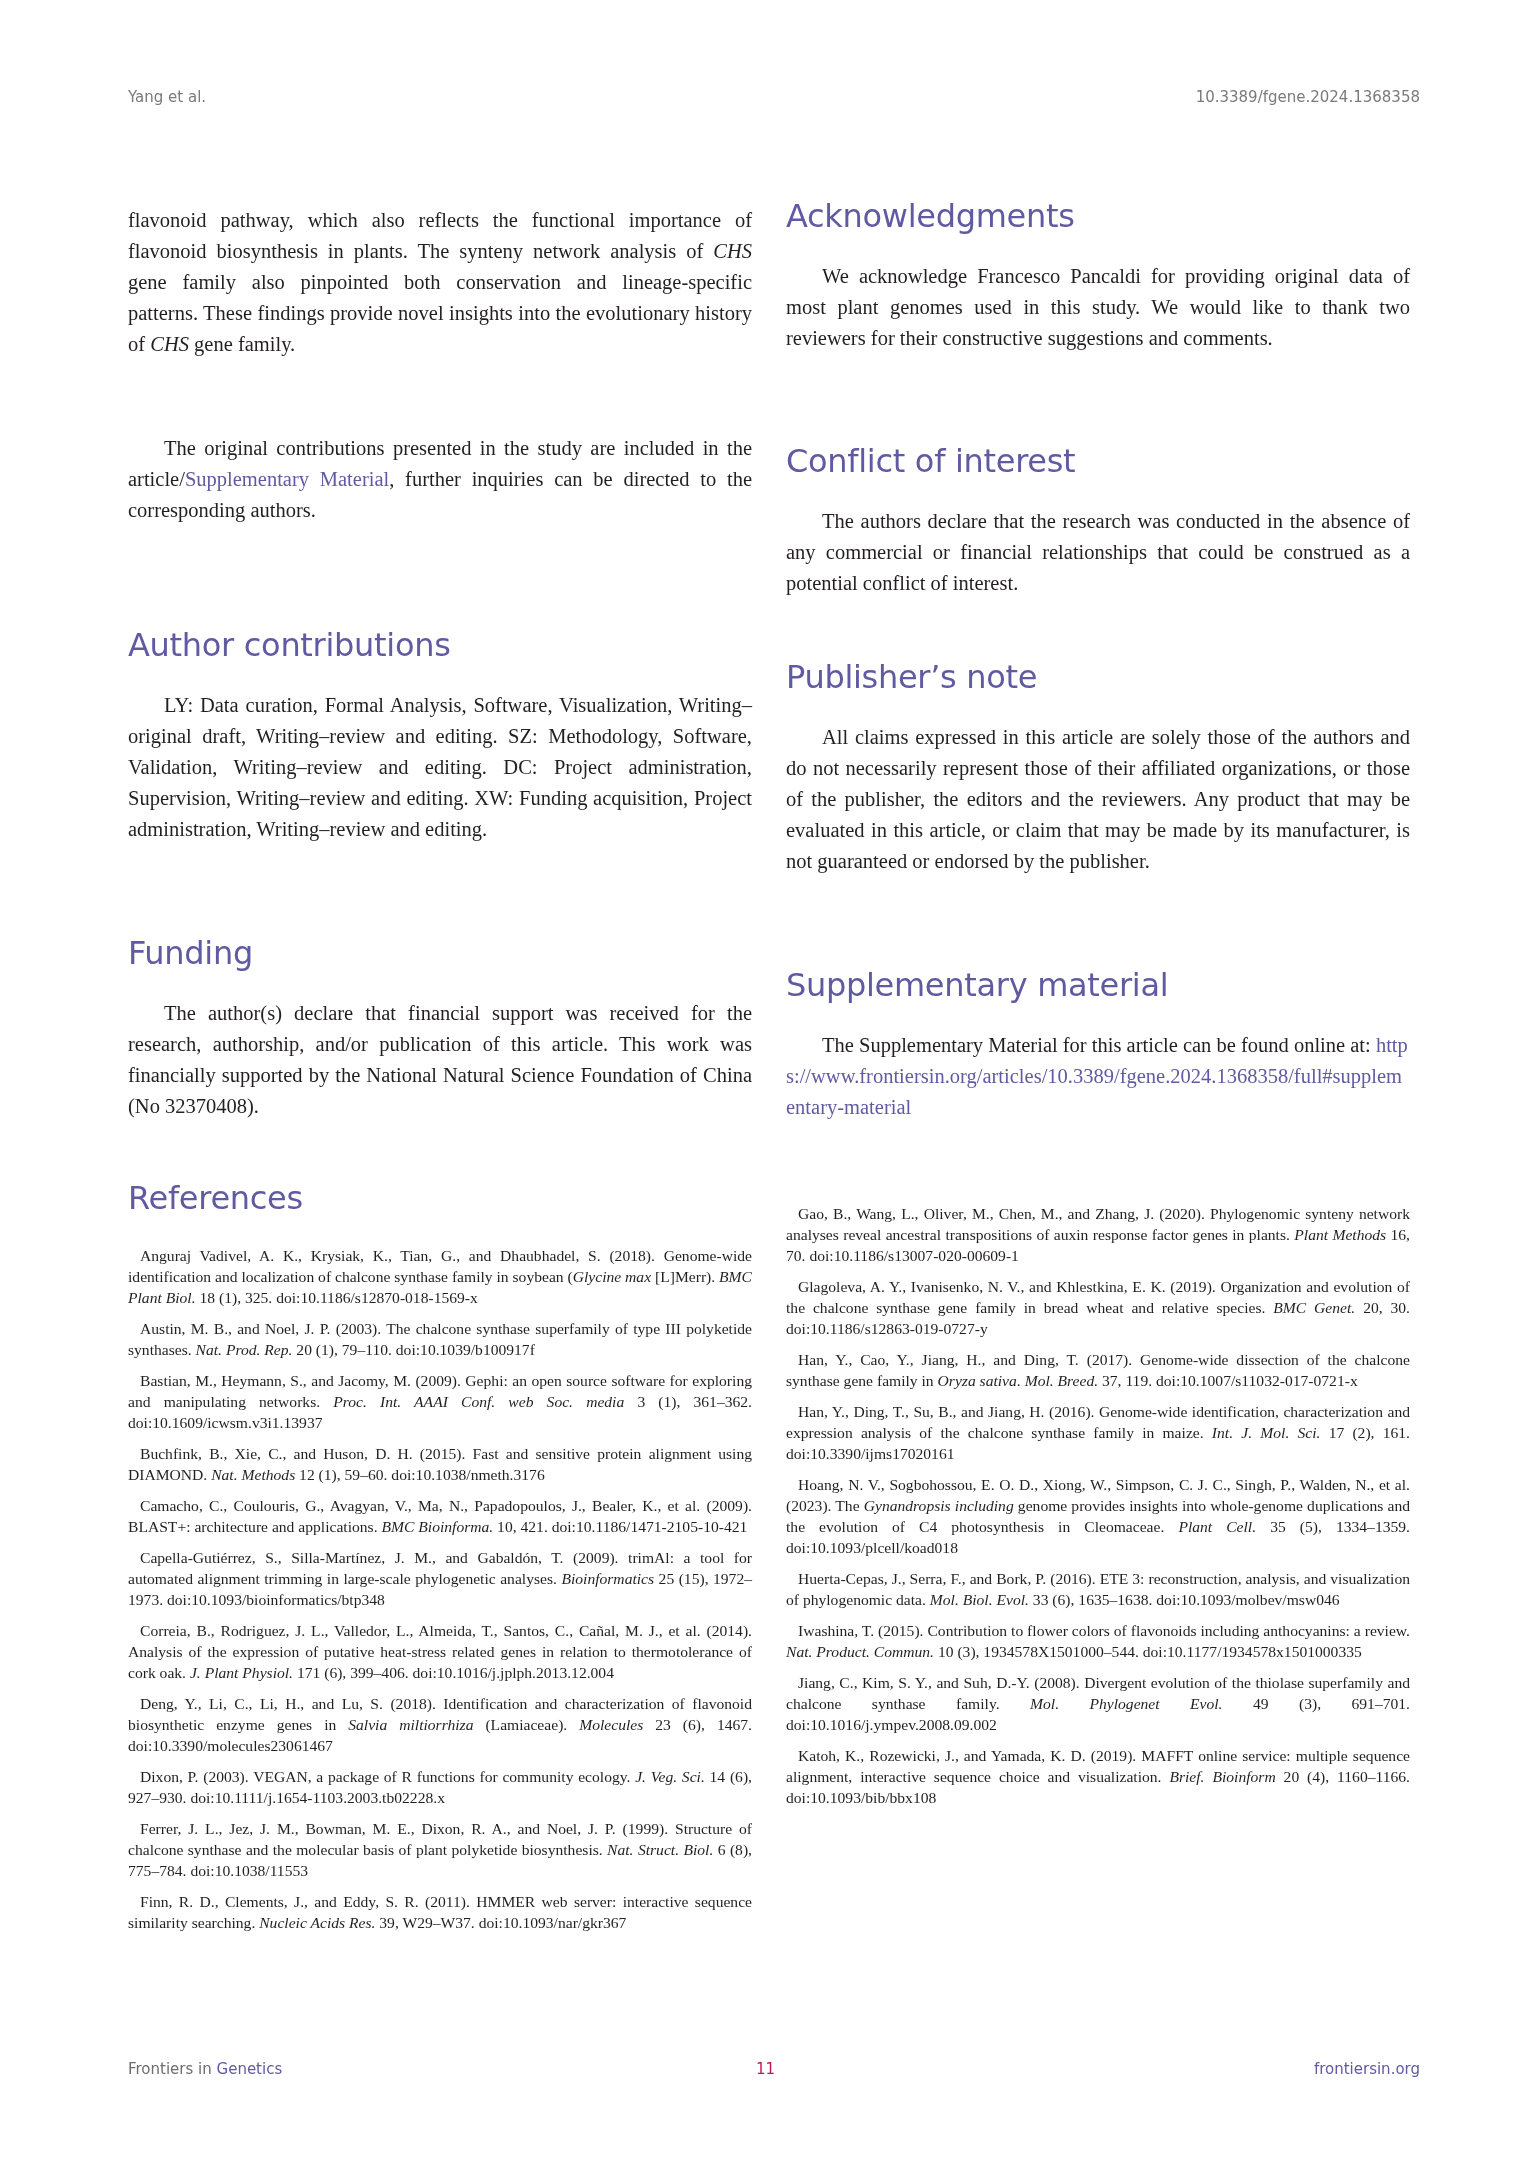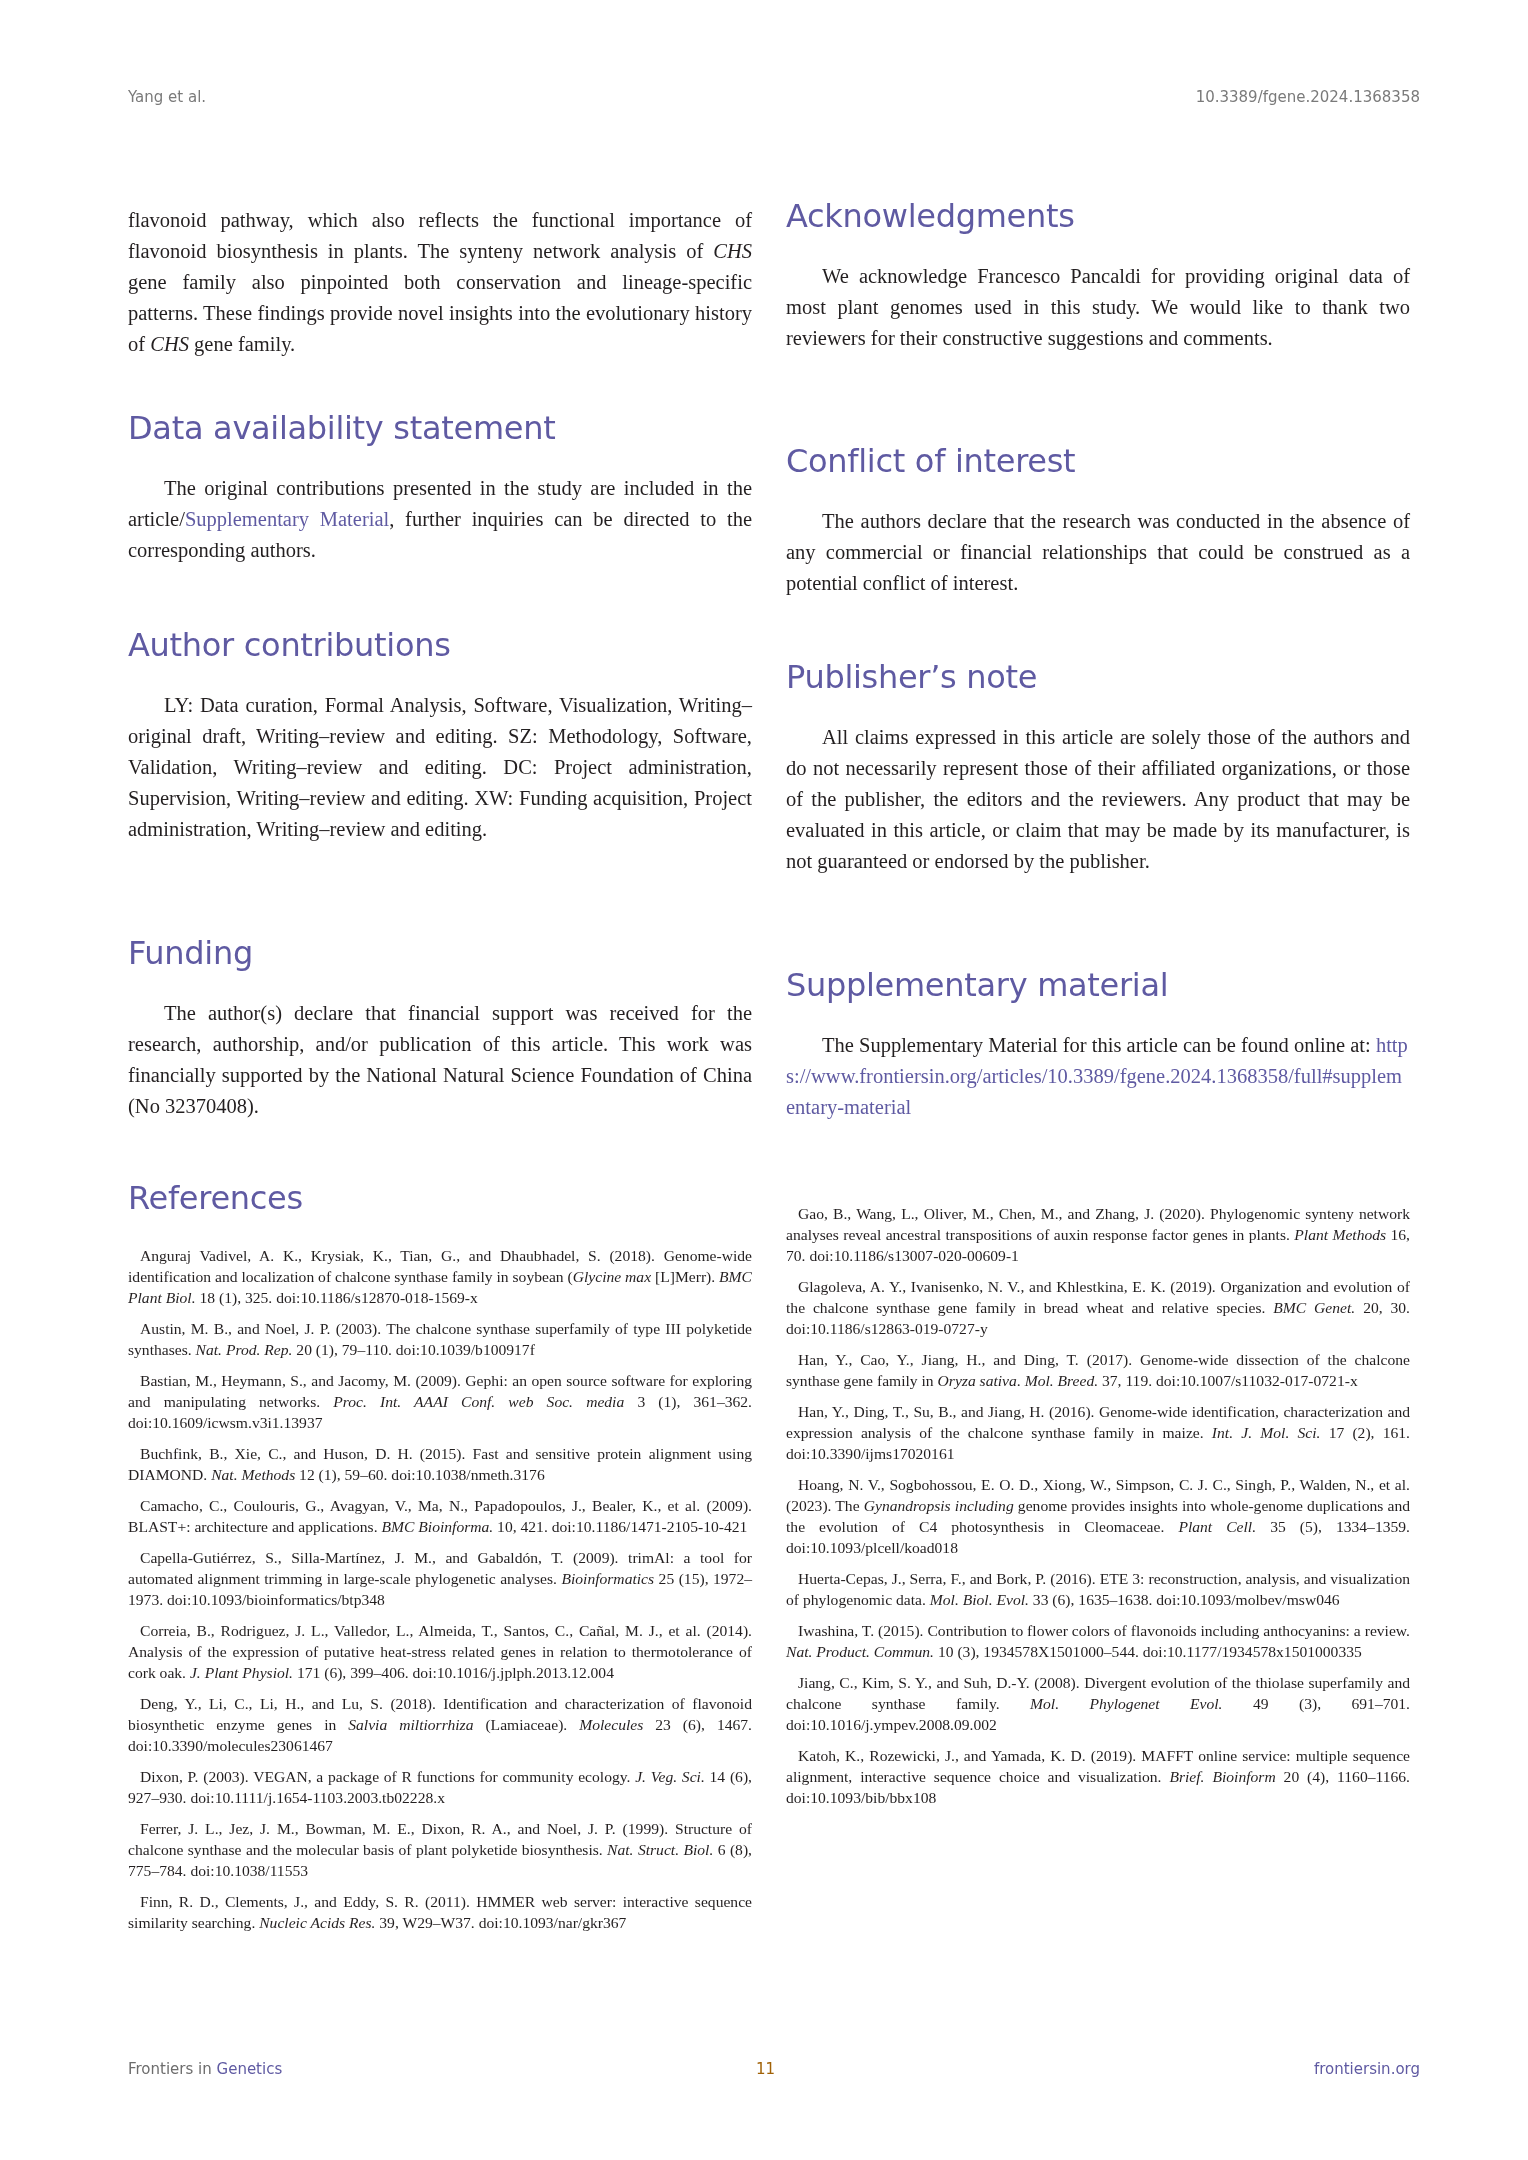--- a/index.html
+++ b/index.html
@@ -14,38 +14,37 @@
     .body-p.noindent { text-indent: 0; }
     .h2 { font-family: "DejaVu Sans", sans-serif; font-size: 32px; color: #5f5aa2; font-weight: normal; margin: 0; line-height: 40px; letter-spacing: -0.3px; }
     .link { color: #5f5aa2; }
     i { font-style: italic; }
     .refs { position: absolute; top: 1245px; width: 624px; font-family: "Liberation Serif", serif; font-size: 15.6px; line-height: 21px; }
     .refs .ref { margin: 0 0 10px 0; text-align: justify; text-indent: 12px; }
     .refs-left { left: 128px; }
     .refs-right { left: 786px; top: 1203px; }
     .foot { position: absolute; top: 2060px; left: 0; width: 1528px; font-family: "DejaVu Sans", sans-serif; font-size: 15px; color: #6d6d6d; }
     .foot .left { position: absolute; left: 128px; }
-    .foot .center { position: absolute; left: 756px; color: #a16207; }
+    .foot .center { position: absolute; left: 756px; color: #be185d; }
     .foot .right { position: absolute; right: 108px; color: #5f5aa2; }
     .foot .accent { color: #5f5aa2; }
   </style>
 </head>
 <body>
 
 <div class="run-head">
   <span class="left">Yang et al.</span>
   <span class="right">10.3389/fgene.2024.1368358</span>
 </div>
 
 <div class="col col-left" style="top:205px;">
   <p class="body-p noindent"><span>flavonoid pathway, which also reflects the functional importance of flavonoid biosynthesis in plants. The synteny network analysis of </span><i>CHS</i><span> gene family also pinpointed both conservation and lineage-specific patterns. These findings provide novel insights into the evolutionary history of </span><i>CHS</i><span> gene family.</span></p>
 </div>
 
 <div class="col col-left" style="top:408px;">
-  <h2 class="h2">Data availability statement</h2>
   <p class="body-p" style="margin-top:25px;"><span>The original contributions presented in the study are included in the article/</span><a class="link">Supplementary Material</a><span>, further inquiries can be directed to the corresponding authors.</span></p>
 </div>
 
 <div class="col col-left" style="top:625px;">
   <h2 class="h2">Author contributions</h2>
   <p class="body-p" style="margin-top:25px;">LY: Data curation, Formal Analysis, Software, Visualization, Writing–original draft, Writing–review and editing. SZ: Methodology, Software, Validation, Writing–review and editing. DC: Project administration, Supervision, Writing–review and editing. XW: Funding acquisition, Project administration, Writing–review and editing.</p>
 </div>
 
 <div class="col col-left" style="top:933px;">
   <h2 class="h2">Funding</h2>

